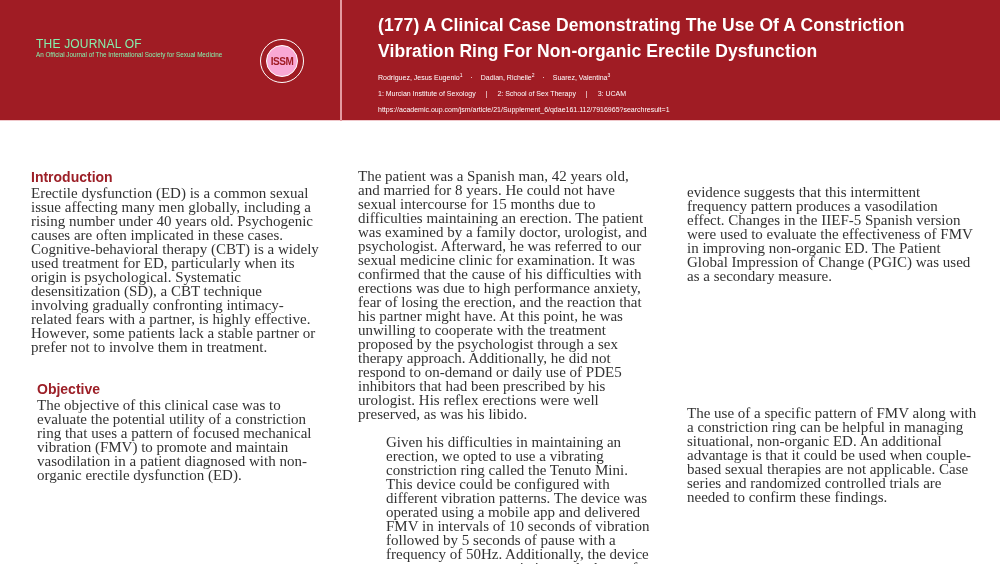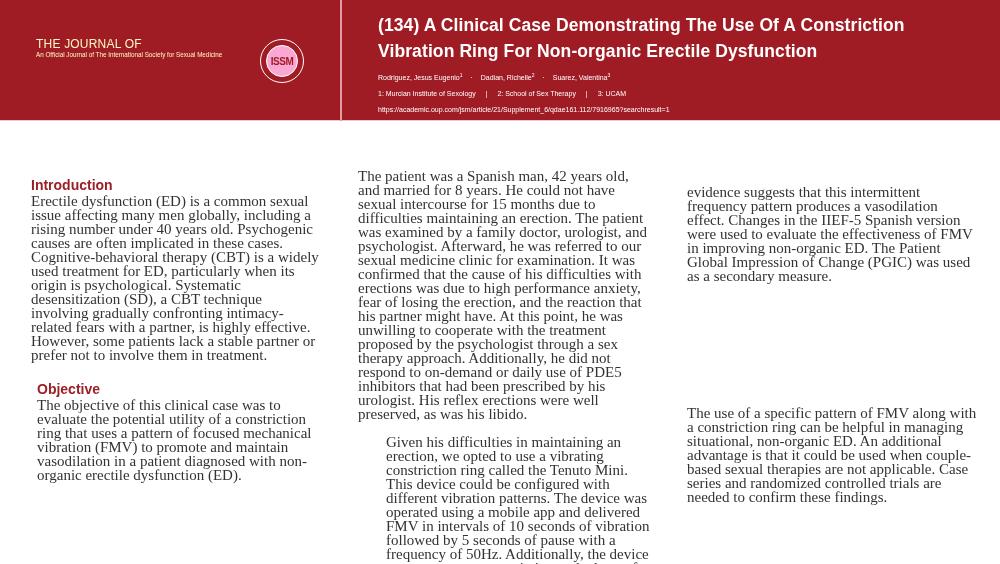--- a/index.html
+++ b/index.html
@@ -4,21 +4,21 @@
   <style>
     * { box-sizing: border-box; margin: 0; padding: 0; }
     html, body { width: 1000px; height: 564px; background: #ffffff; overflow: hidden; }
     body { font-family: "Liberation Sans", sans-serif; position: relative; color: #333; }
 
     .header {
       position: absolute; left: 0; top: 0; width: 1000px; height: 121px;
       background: #a01c24;
       border-bottom: 1px solid #f0c8cb;
     }
-    .brand { position: absolute; left: 36px; top: 38px; width: 220px; color: #fef9c3; }
+    .brand { position: absolute; left: 36px; top: 38px; width: 220px; color: #86efac; }
     .brand-top { font-size: 12px; letter-spacing: 0.2px; line-height: 12px; font-weight: normal; }
     .brand-main { font-size: 25px; line-height: 24px; letter-spacing: 0.5px; font-weight: normal; }
     .brand-sub { font-size: 6.3px; line-height: 8px; margin-top: 1px; white-space: nowrap; }
 
     .logo {
       position: absolute; left: 260px; top: 39px; width: 44px; height: 44px;
       border-radius: 50%; border: 1.5px solid #fff; display: flex; align-items: center; justify-content: center;
     }
     .logo-inner {
       width: 32px; height: 32px; border-radius: 50%; border: 1.5px solid #fff;
@@ -54,40 +54,40 @@
   <div class="brand">
     <div class="brand-top">THE JOURNAL OF</div>
     <div class="brand-sub">An Official Journal of The International Society for Sexual Medicine</div>
   </div>
   <div class="logo">
     <div class="logo-inner">ISSM</div>
   </div>
   <div class="divider"></div>
 
   <div class="title-block">
-    <div class="title">(134) A Clinical Case Demonstrating The Use Of A Constriction Vibration Ring For Non-organic Erectile Dysfunction</div>
+    <div class="title">(177) A Clinical Case Demonstrating The Use Of A Constriction Vibration Ring For Non-organic Erectile Dysfunction</div>
     <div class="authors">
       <span>Rodriguez, Jesus Eugenio</span><sup>1</sup>
       <span class="sep">·</span>
       <span>Dadian, Richelle</span><sup>2</sup>
       <span class="sep">·</span>
       <span>Suarez, Valentina</span><sup>3</sup>
     </div>
     <div class="affils">
       <span>1: Murcian Institute of Sexology</span>
       <span class="sep">|</span>
       <span>2: School of Sex Therapy</span>
       <span class="sep">|</span>
       <span>3: UCAM</span>
     </div>
     <div class="url">https://academic.oup.com/jsm/article/21/Supplement_6/qdae161.112/7916965?searchresult=1</div>
   </div>
 </div>
 
-<div class="col" style="left:31px; top:169px;margin-top:8px;">
+<div class="col" style="left:31px; top:169px;">
   <div>
     <h2>Introduction</h2>
     <p>Erectile dysfunction (ED) is a common sexual issue affecting many men globally, including a rising number under 40 years old. Psychogenic causes are often implicated in these cases. Cognitive-behavioral therapy (CBT) is a widely used treatment for ED, particularly when its origin is psychological. Systematic desensitization (SD), a CBT technique involving gradually confronting intimacy-related fears with a partner, is highly effective. However, some patients lack a stable partner or prefer not to involve them in treatment.</p>
   </div>
 </div>
 <div class="col" style="left:37px; top:381px;">
   <div>
     <h2>Objective</h2>
     <p>The objective of this clinical case was to evaluate the potential utility of a constriction ring that uses a pattern of focused mechanical vibration (FMV) to promote and maintain vasodilation in a patient diagnosed with non-organic erectile dysfunction (ED).</p>
   </div>

